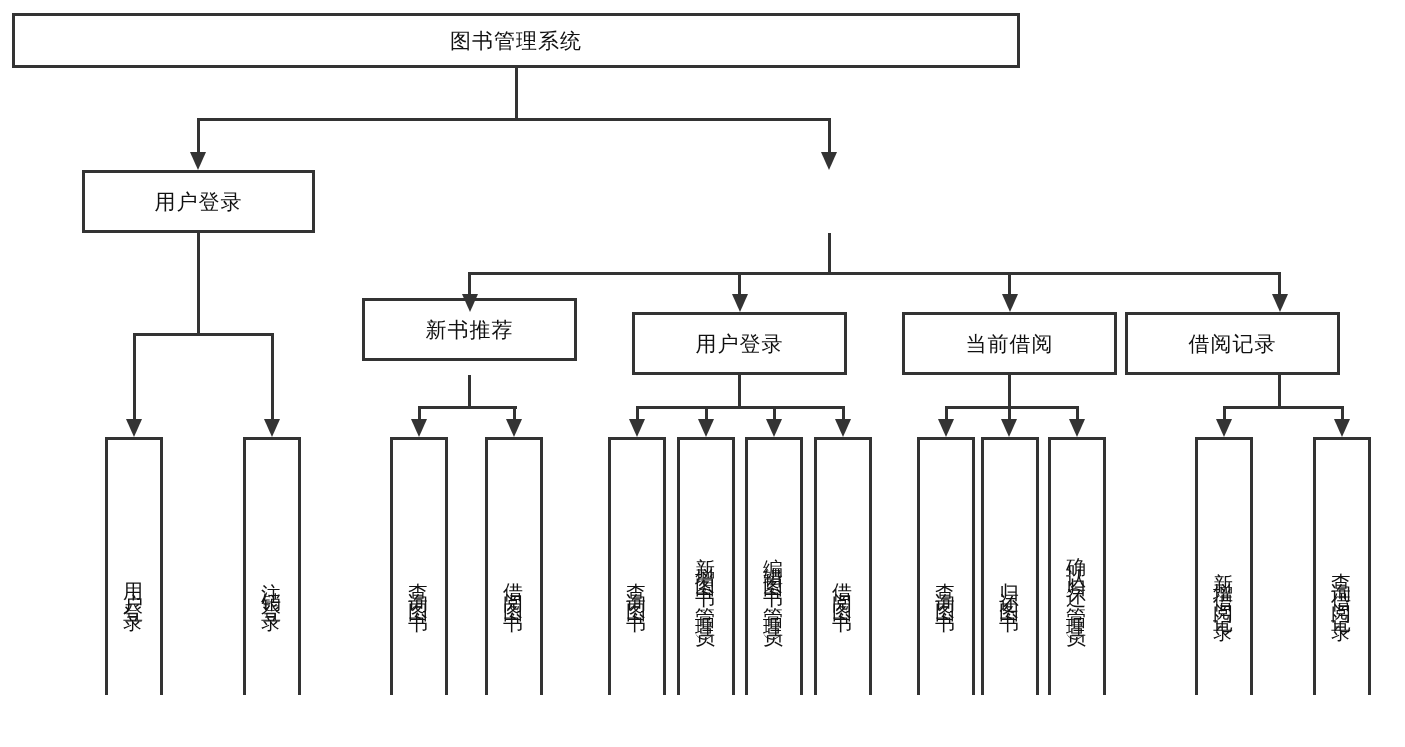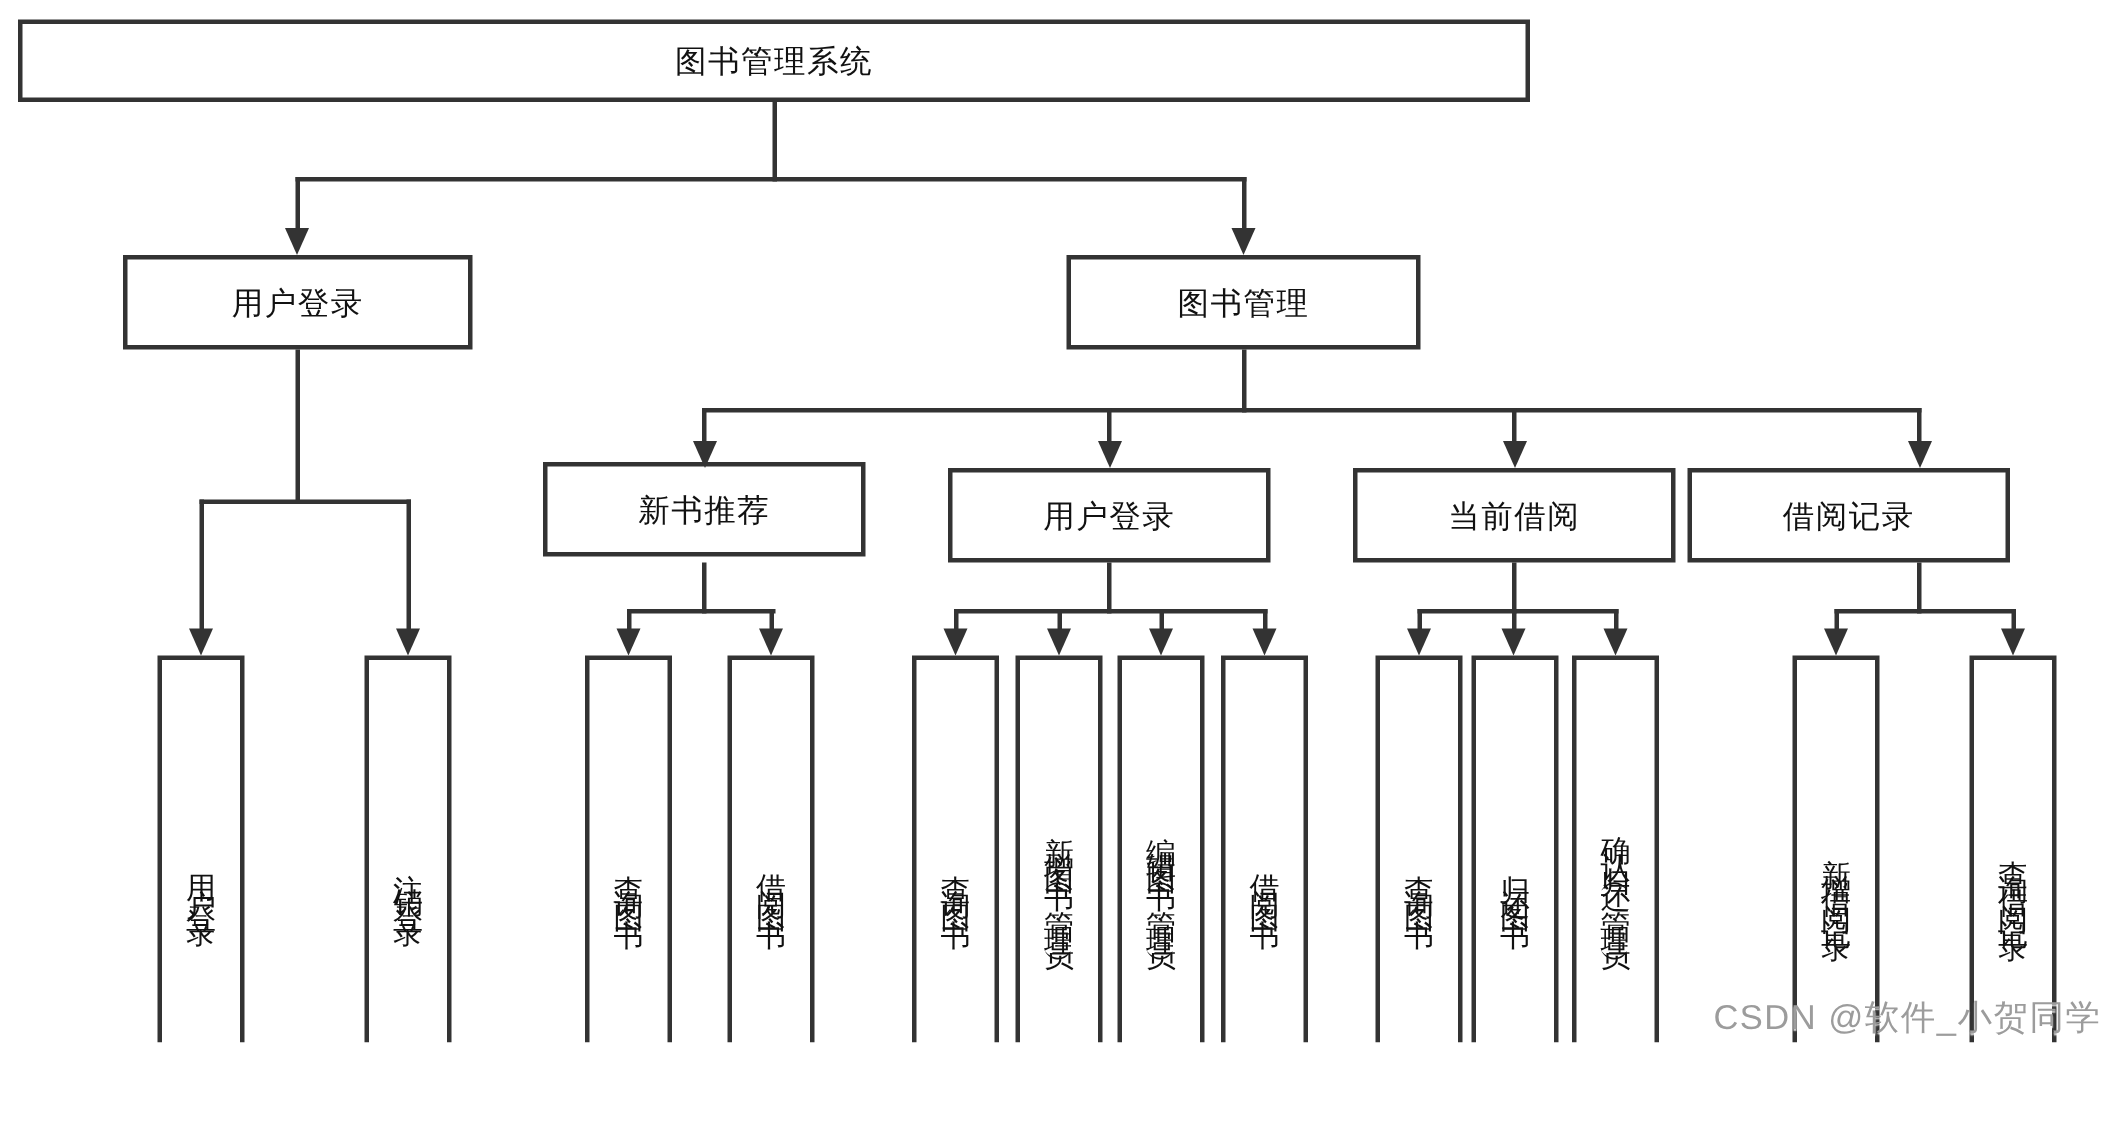--- a/index.html
+++ b/index.html
@@ -83,25 +83,22 @@
 
 <div id="diagram">
 
   <div class="box" style="left:12px;top:13px;width:1008px;height:55px">
     <span class="hlabel">图书管理系统</span>
   </div>
 
   <div class="box" style="left:82px;top:170px;width:233px;height:63px">
     <span class="hlabel">用户登录</span>
   </div>
-  <div class="box" style="left:711px;top:170px;width:236px;height:63px">
-    <span class="hlabel">图书管理</span>
-  </div>
-
-  <div class="box" style="left:362px;top:308px;width:215px;height:63px">
+
+  <div class="box" style="left:362px;top:298px;width:215px;height:63px">
     <span class="hlabel">新书推荐</span>
   </div>
   <div class="box" style="left:632px;top:312px;width:215px;height:63px">
     <span class="hlabel">用户登录</span>
   </div>
   <div class="box" style="left:902px;top:312px;width:215px;height:63px">
     <span class="hlabel">当前借阅</span>
   </div>
   <div class="box" style="left:1125px;top:312px;width:215px;height:63px">
     <span class="hlabel">借阅记录</span>
@@ -203,14 +200,13 @@
   <i class="ar" style="left:1001px;top:419px"></i>
   <i class="ar" style="left:1069px;top:419px"></i>
 
   <i class="ln" style="left:1278px;top:375px;width:3px;height:34px"></i>
   <i class="ln" style="left:1223px;top:406px;width:121px;height:3px"></i>
   <i class="ln" style="left:1223px;top:406px;width:3px;height:15px"></i>
   <i class="ln" style="left:1341px;top:406px;width:3px;height:15px"></i>
   <i class="ar" style="left:1216px;top:419px"></i>
   <i class="ar" style="left:1334px;top:419px"></i>
 
-  <div class="wm">CSDN @软件_小贺同学</div>
 </div>
 
 </body></html>

